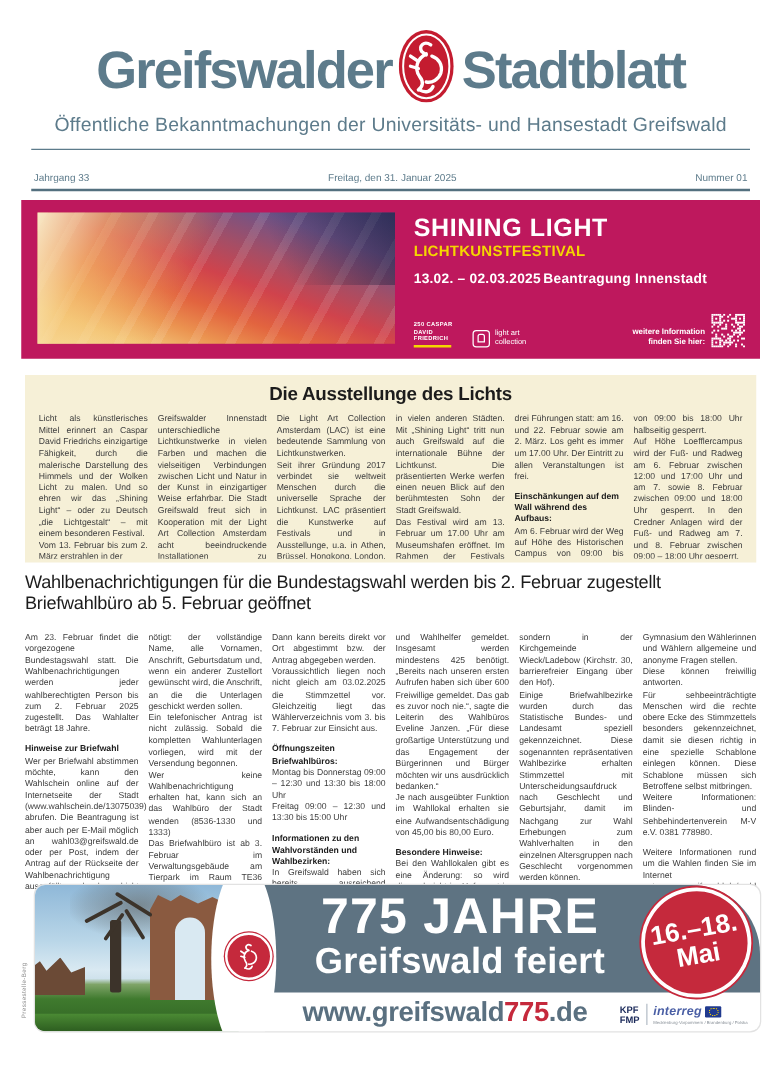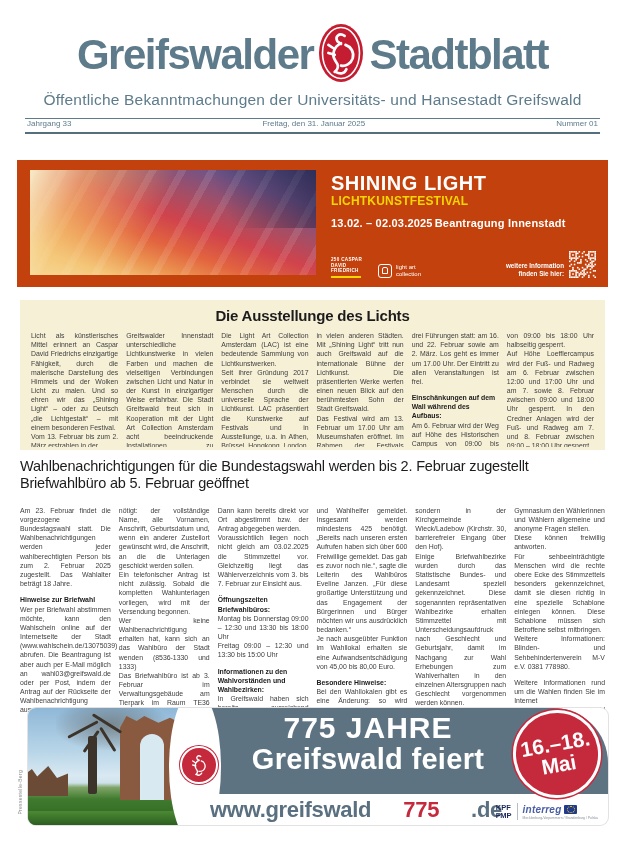--- a/index.html
+++ b/index.html
@@ -7,24 +7,24 @@
         font-family:"Liberation Sans",sans-serif;margin:0 auto;}
 
   
   .header{position:absolute;top:24px;left:25px;width:575px;}
   .masthead-row{display:flex;align-items:center;justify-content:center;gap:6px;}
   .masthead-word{font-size:42px;font-weight:bold;color:#5d7b8b;letter-spacing:-1.5px;white-space:nowrap;}
   .logo-oval{flex:0 0 auto;}
   .subtitle{margin-top:5px;text-align:center;font-size:15.5px;color:#5d7b8b;letter-spacing:.2px;}
   .metabar{margin-top:9px;border-top:1.5px solid #5d7b8b;border-bottom:2px solid #54707f;
            display:flex;justify-content:space-between;align-items:center;
-           padding:0 2px 4px;font-size:8px;color:#5d7b8b;}
-
-  
-  .festival-ad{position:absolute;top:160px;left:17px;width:591px;height:127px;background:#c2410c;}
+           padding:18px 2px 4px;font-size:8px;color:#5d7b8b;}
+
+  
+  .festival-ad{position:absolute;top:160px;left:17px;width:591px;height:127px;background:#be185d;}
   .sunset{position:absolute;left:13px;top:10px;width:286px;height:105px;
     background:
       linear-gradient(115deg, rgba(250,242,205,.95) 0%, rgba(246,200,120,.55) 18%, rgba(0,0,0,0) 45%),
       repeating-linear-gradient(119deg, rgba(255,255,255,.10) 0 7px, rgba(255,255,255,0) 7px 26px),
       linear-gradient(200deg,#4a4a80 0%,#6e5488 18%,#a44e66 34%,#d0434c 48%,#e2643f 62%,#eb9350 74%,#f3c578 86%,#f8e7b0 100%);
   }
   .sunset::after{content:"";position:absolute;right:0;top:0;width:45%;height:55%;
       background:linear-gradient(245deg,rgba(24,24,56,.55),rgba(24,24,56,0) 70%);}
   .ad-text{position:absolute;left:314px;top:13px;right:14px;color:#fff;}
   .ad-title{font-size:20px;font-weight:bold;letter-spacing:.5px;line-height:1.08;}
@@ -78,31 +78,31 @@
   .canopy{position:absolute;left:28px;top:0;width:110px;height:42px;
     background:radial-gradient(ellipse at 50% 40%,rgba(74,64,52,.45),rgba(74,64,52,.15) 55%,rgba(74,64,52,0) 75%);}
   .grass-front{position:absolute;left:0;bottom:0;width:100%;height:14px;background:linear-gradient(180deg,#4b8a34,#2d5e20);}
 
   .gray-box{position:absolute;left:163px;right:0;top:0;height:86px;background:#5e7382;border-top-right-radius:55px;}
   .curve{position:absolute;left:141px;top:-18px;width:52px;height:154px;background:#fff;border-radius:50%;}
   .badge{position:absolute;left:152px;top:38px;width:34px;height:34px;border-radius:50%;
          background:#c5293c;border:2px solid #fff;box-shadow:0 0 0 1px #c5293c;
          display:flex;align-items:center;justify-content:center;}
   .banner-txt{position:absolute;left:200px;top:5px;width:280px;text-align:center;color:#fff;}
-  .banner-l1{font-size:30px;font-weight:bold;letter-spacing:1px;line-height:1.02;}
+  .banner-l1{font-size:40px;font-weight:bold;letter-spacing:1px;line-height:1.02;}
   .banner-l2{font-size:29px;font-weight:bold;letter-spacing:.3px;line-height:1.1;}
   .date-circle{position:absolute;right:7px;top:2px;width:82px;height:82px;border-radius:50%;
          background:#c5293c;border:3px solid #fff;box-shadow:0 0 0 1.5px #c5293c;
          display:flex;flex-direction:column;align-items:center;justify-content:center;
          transform:rotate(-10deg);color:#fff;font-weight:bold;}
   .date-l1{font-size:21px;line-height:1.0;}
   .date-l2{font-size:21px;line-height:1.0;}
   .url-strip{position:absolute;left:163px;top:86px;width:330px;height:31px;
          display:flex;align-items:center;justify-content:center;
-         font-size:22px;font-weight:bold;color:#5a7080;letter-spacing:-.3px;gap:32px;}
+         font-size:22px;font-weight:bold;color:#5a7080;letter-spacing:-.3px;}
   .url-strip .hl{color:#c5293c;}
   .eu-logos{position:absolute;right:10px;bottom:5px;display:flex;align-items:center;gap:5px;}
   .kpf{font-size:7.5px;font-weight:bold;color:#1b2a5a;line-height:1.05;}
   .vdiv{width:1px;height:17px;background:#b5bec7;}
   .interreg-block{display:flex;flex-direction:column;}
   .interreg-row{display:flex;align-items:center;gap:3px;font-style:italic;}
   .interreg-word{font-size:10px;font-weight:bold;color:#4a5fa5;letter-spacing:.2px;}
   .eu-flag{width:13px;height:9px;background:#203a8f;border-radius:1px;position:relative;}
   .eu-flag::after{content:"";position:absolute;left:3px;top:1.5px;width:6px;height:5px;border-radius:50%;border:1px dotted #ffd700;}
   .interreg-sub{font-size:3.4px;color:#8a9199;margin-top:1px;white-space:nowrap;}

